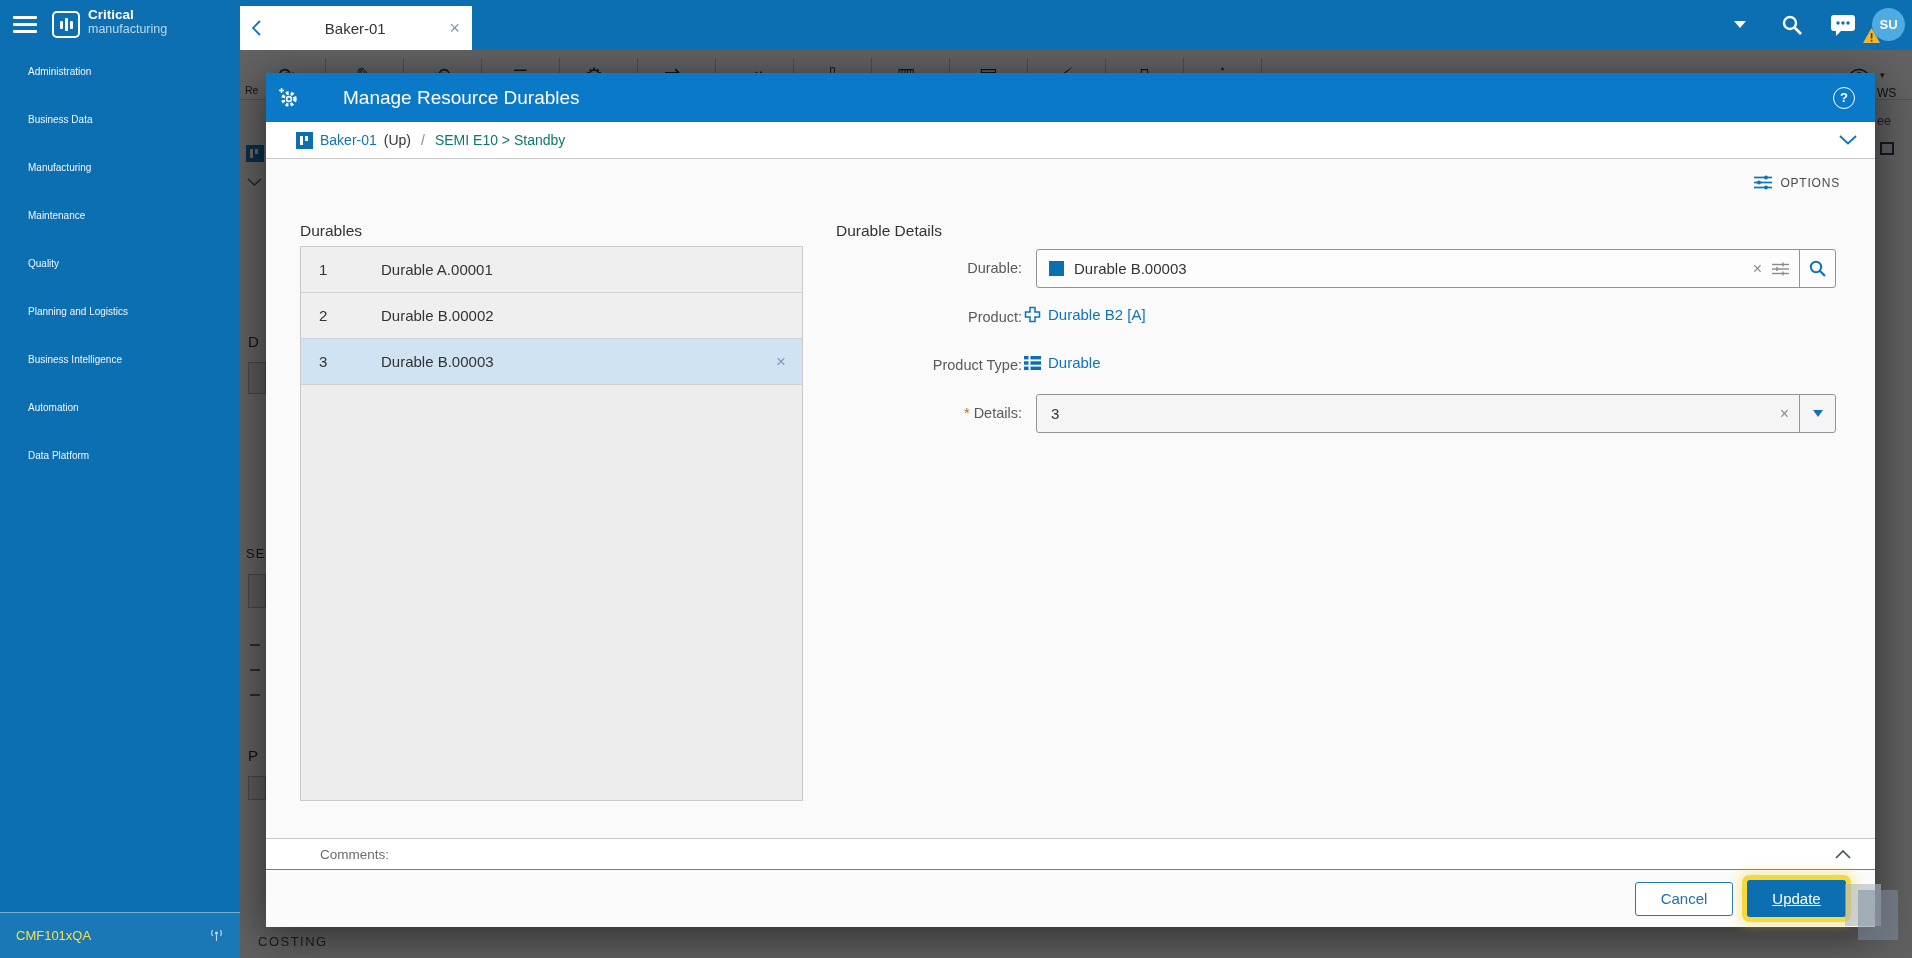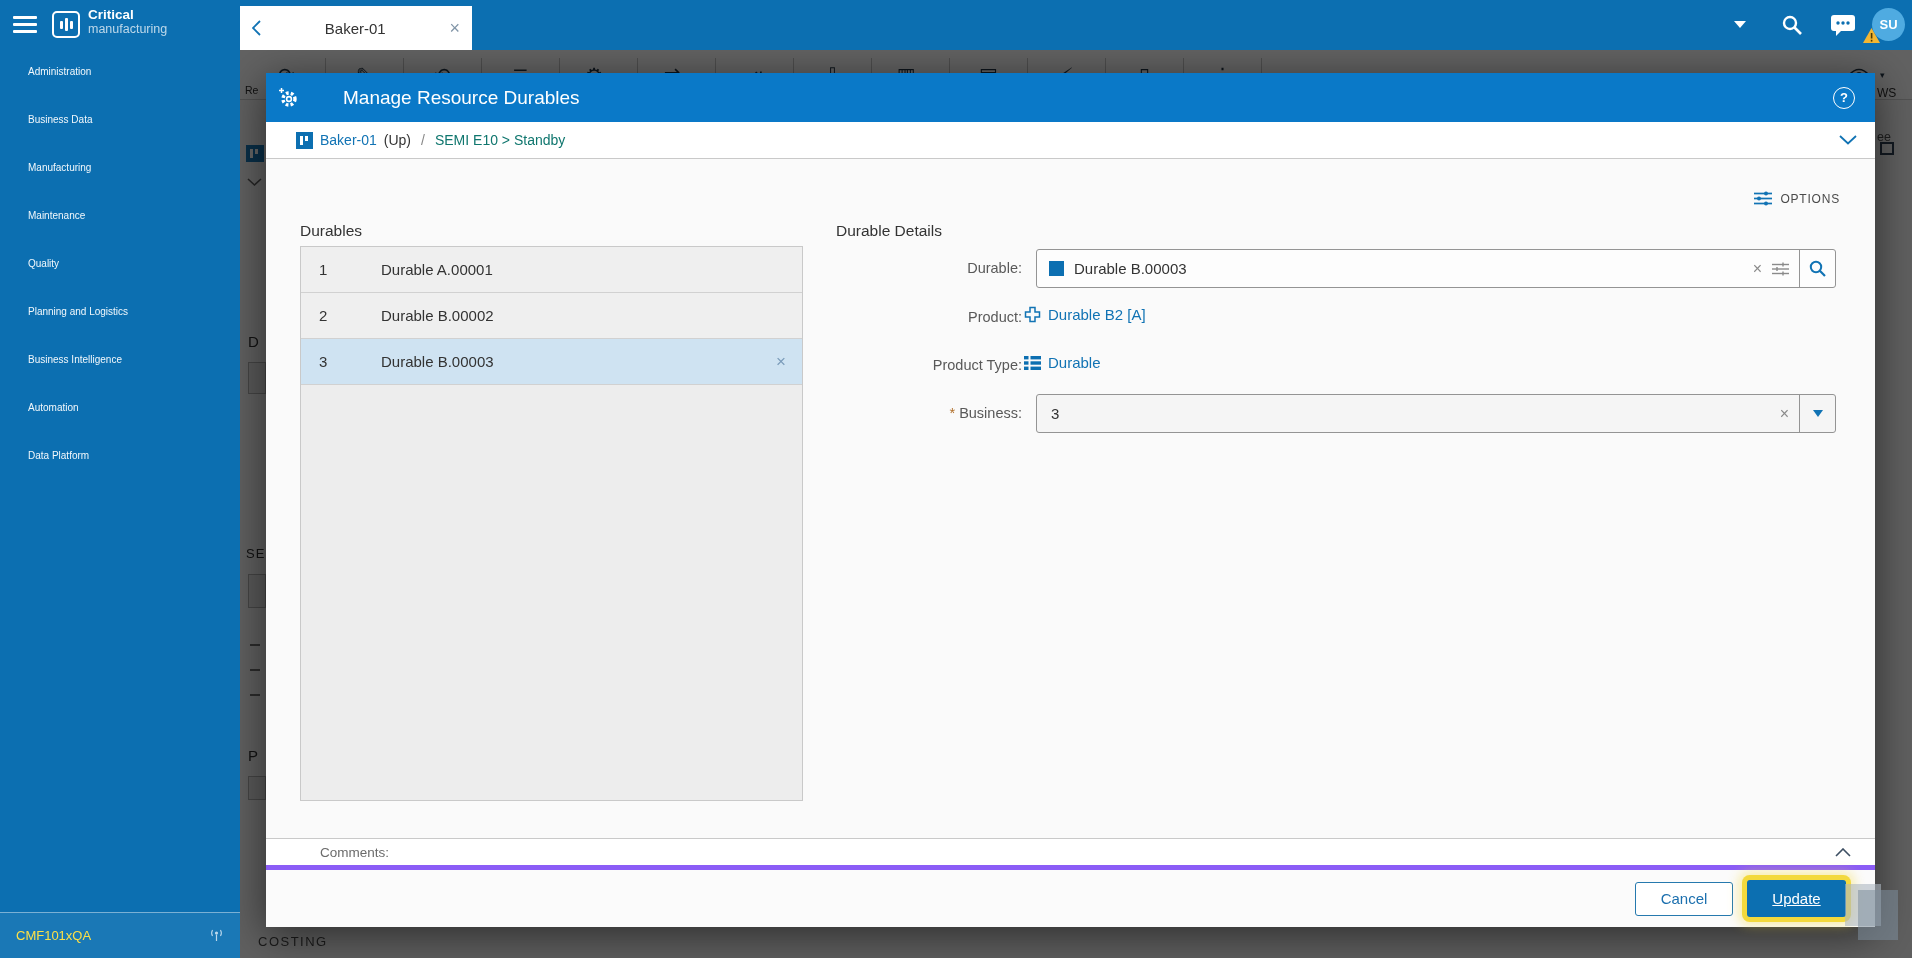--- a/index.html
+++ b/index.html
@@ -61,21 +61,21 @@
   .bc-icon i { position:absolute; background:#fff; }
   .bc-icon i:first-child { left:4px; top:4px; width:3px; height:9px; }
   .bc-icon i:last-child { left:9px; top:4px; width:3px; height:5px; }
   .bc-entity { color:#1173b4; cursor:pointer; }
   .bc-state { color:#333; }
   .bc-sep { color:#888; margin:0 3px; }
   .bc-path { color:#0f766e; }
   .bc-chevron { margin-left:auto; cursor:pointer; }
 
   .m-body { position:relative; height:679px; }
-  .options { position:absolute; right:35px; top:32px; display:flex; align-items:center; gap:8px; cursor:pointer; }
+  .options { position:absolute; right:35px; top:16px; display:flex; align-items:center; gap:8px; cursor:pointer; }
   .options span { font-size:12px; color:#4a4a4a; letter-spacing:.8px; }
   .panel-title { position:absolute; top:63px; font-size:15.5px; color:#333; }
   .pt-durables { left:34px; } .pt-details { left:570px; }
   .dlist { position:absolute; left:34px; top:87px; width:503px; height:555px; background:#ededed; border:1px solid #c9c9c9; }
   .drow { position:relative; height:46px; line-height:45px; border-bottom:1px solid #d1d1d1; background:#efefef; font-size:15px; color:#333; cursor:pointer; }
   .drow .didx { position:absolute; left:18px; }
   .drow .dnm { position:absolute; left:40px;margin-left:40px; }
   .drow.selected { background:#cfe3f2; }
   .drow .drm { position:absolute; right:16px; color:#7b9cba; font-size:17px; cursor:pointer; }
 
@@ -86,21 +86,21 @@
   .blue-sq { width:15px; height:15px; background:#0c6fb1; margin:0 10px 0 12px; flex:none; }
   .fclear { color:#8a8a8a; font-size:16px; margin:0 10px; cursor:pointer; }
   .fsliders { margin-right:10px; cursor:pointer; }
   .fseg { width:36px; height:100%; border-left:1px solid #949494; display:flex; align-items:center; justify-content:center; flex:none; cursor:pointer; }
   .pos-group { background:#f5f5f5; }
   .pos-group input { padding-left:14px; }
   .caret-blue { width:0; height:0; border-left:5.5px solid transparent; border-right:5.5px solid transparent; border-top:7px solid #1173b4; }
   .linkrow { position:absolute; left:758px; display:flex; align-items:center; gap:7px; }
   .linkrow a { color:#1173b4; font-size:15px; text-decoration:none; cursor:pointer; }
 
-  .m-comments { position:absolute; left:0; right:0; top:765px; height:32px; background:#fff; border-top:1px solid #c9c9c9; border-bottom:5px solid #8b5cf6; display:flex; align-items:center; padding:0 24px 0 54px; }
+  .m-comments { position:absolute; left:0; right:0; top:765px; height:32px; background:#fff; border-top:1px solid #c9c9c9; border-bottom:1px solid #8b5cf6; display:flex; align-items:center; padding:0 24px 0 54px; }
   .m-comments span { font-size:13.5px; color:#6b6b6b; }
   .m-comments svg { margin-left:auto; cursor:pointer; }
   .m-footer { position:absolute; left:0; right:0; bottom:0; height:57px; background:#fbfbfb; display:flex; align-items:center; justify-content:flex-end; gap:14px; padding-right:29px; }
   .btn-cancel { width:98px; height:34px; background:#fff; border:1px solid #2679ae; border-radius:3px; color:#1b6fae; font-size:15px; font-family:inherit; cursor:pointer; }
   .btn-update { width:99px; height:37px; background:#0c6fb1; border:none; border-radius:3px; color:#fff; font-size:15px; font-family:inherit; cursor:pointer; box-shadow:0 0 0 5px #f3d93d, 0 0 12px 8px rgba(243,217,61,.45);text-decoration:underline; }
 
   .ghost { position:absolute; z-index:40; }
   .g1 { left:1845px; top:884px; width:36px; height:42px; background:rgba(173,184,194,.6); }
   .g2 { left:1858px; top:890px; width:40px; height:50px; background:rgba(125,142,156,.55); }
 </style>
@@ -241,21 +241,21 @@
   <span class="frag" style="left:6px; top:496px; font-size:13px; letter-spacing:1px;">SE</span>
   <div class="fragbox" style="left:8px; top:524px; width:18px; height:34px;"></div>
   <div class="fragdash" style="left:10px; top:594px;"></div>
   <div class="fragdash" style="left:10px; top:619px;"></div>
   <div class="fragdash" style="left:10px; top:644px;"></div>
   <span class="frag" style="left:8px; top:697px; font-size:15px;">P</span>
   <div class="fragbox" style="left:8px; top:726px; width:18px; height:24px;"></div>
   <span class="frag" style="left:18px; top:884px; font-size:13px; letter-spacing:1.5px; color:#3c3c3c;">COSTING</span>
 
   <span class="frag" style="left:1637px; top:36px; font-size:12px;">WS</span>
-  <span class="frag" style="left:1637px; top:80px; font-size:12.5px; color:#444;">ee</span>
+  <span class="frag" style="left:1637px; top:64px; font-size:12.5px; color:#444;">ee</span>
   <div class="rfragicon"></div>
 </div>
 
 <div class="overlay"></div>
 
 <section class="modal">
   <header class="m-header">
     <svg width="22" height="22" viewBox="0 0 22 22">
       <circle cx="11" cy="12" r="6" fill="none" stroke="#fff" stroke-width="3.4" stroke-dasharray="2.7 2.2"></circle>
       <circle cx="11" cy="12" r="2.4" fill="none" stroke="#fff" stroke-width="1.6"></circle>
@@ -348,21 +348,21 @@
           <rect x="6.5" y="1" width="10.5" height="3.4" fill="#0c6fb1"></rect>
         <rect x="0" y="6.3" width="4.5" height="3.4" fill="#0c6fb1"></rect>
           <rect x="6.5" y="6.3" width="10.5" height="3.4" fill="#0c6fb1"></rect>
         <rect x="0" y="11.6" width="4.5" height="3.4" fill="#0c6fb1"></rect>
           <rect x="6.5" y="11.6" width="10.5" height="3.4" fill="#0c6fb1"></rect>
       </svg>
       <a>Durable</a>
     </div>
 
     <label class="flabel" style="top:246px;">
-      <span class="req">*</span><span>Business:</span>
+      <span class="req">*</span><span>Details:</span>
     </label>
     <div class="igroup pos-group" style="top:235px;">
       <input value="3" style="">
       <span class="fclear">×</span>
       <span class="fseg">
           <span class="caret-blue"></span>
         </span>
     </div>
   </div>
 

